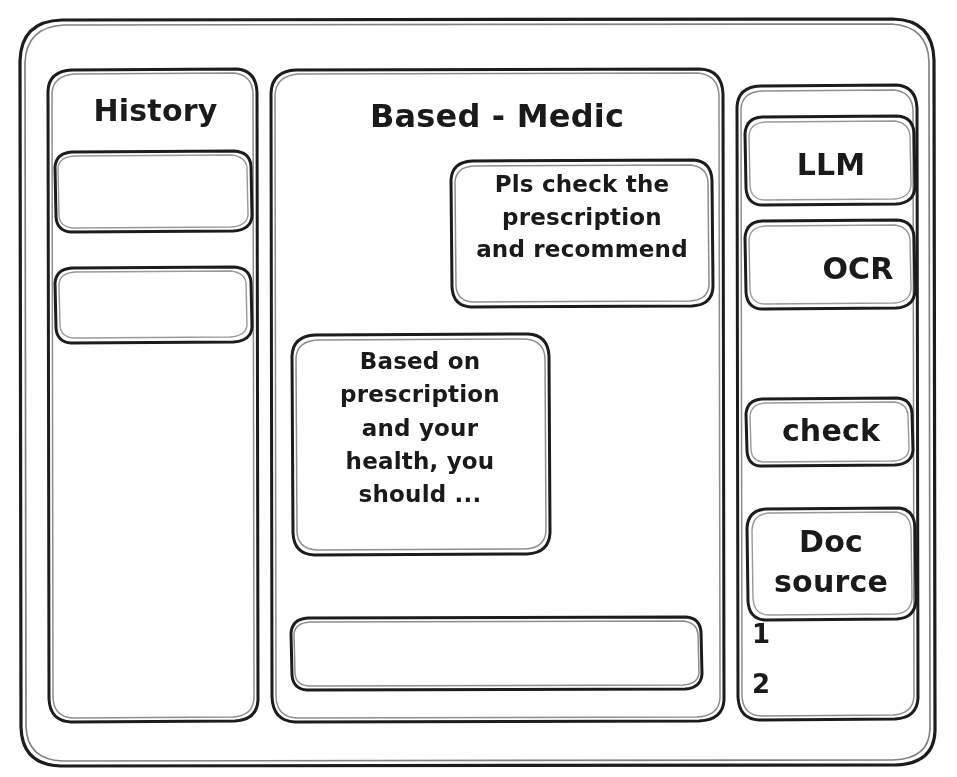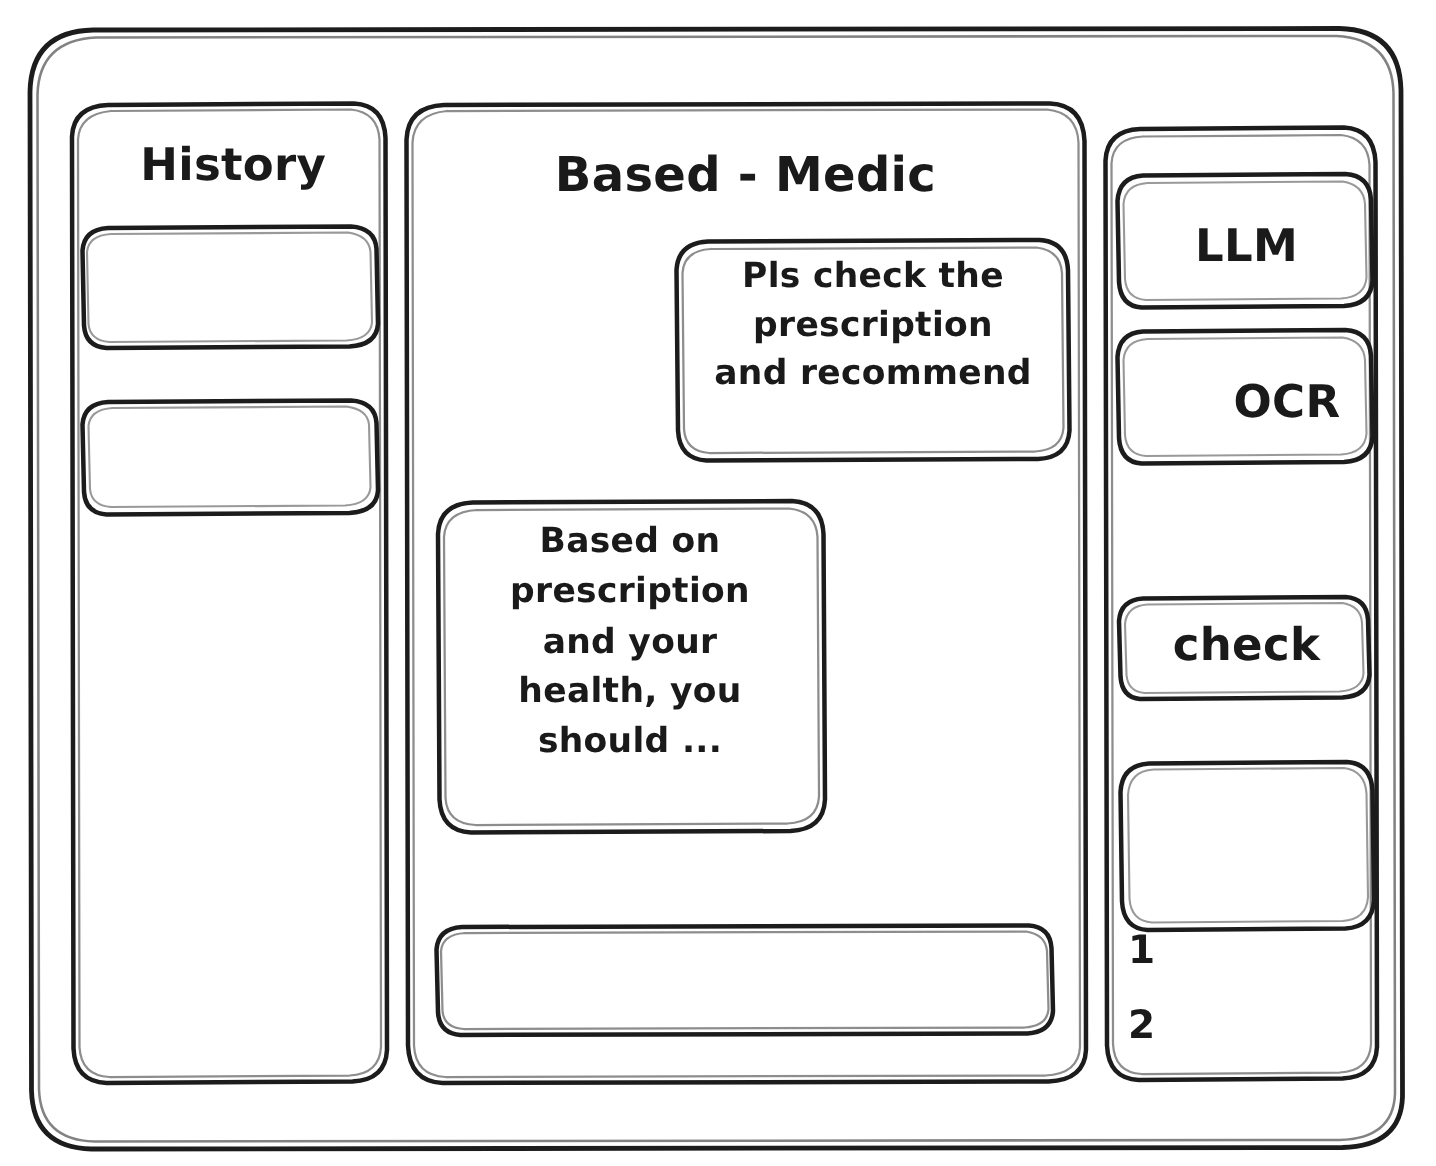--- a/index.html
+++ b/index.html
@@ -183,20 +183,22 @@
 and your
 health, you
 should ...</div>
 
   <div class="txt hand" id="tool-llm-text">LLM</div>
 
   <div class="txt hand" id="tool-ocr-text">OCR</div>
 
   <div class="txt hand" id="tool-params-text">check</div>
 
+  <div class="txt hand" id="tool-docsource-text">Doc
+source</div>
 
   <div class="txt hand" id="doc-item-1">1</div>
 
   <div class="txt hand" id="doc-item-2">2</div>
 
   <div class="hit" style="left:48px;  top:69px;  width:211px; height:654px;"></div>
 
   <div class="hit" style="left:55px;  top:151px; width:198px; height:82px;"></div>
 
   <div class="hit" style="left:55px;  top:267px; width:198px; height:77px;"></div>

